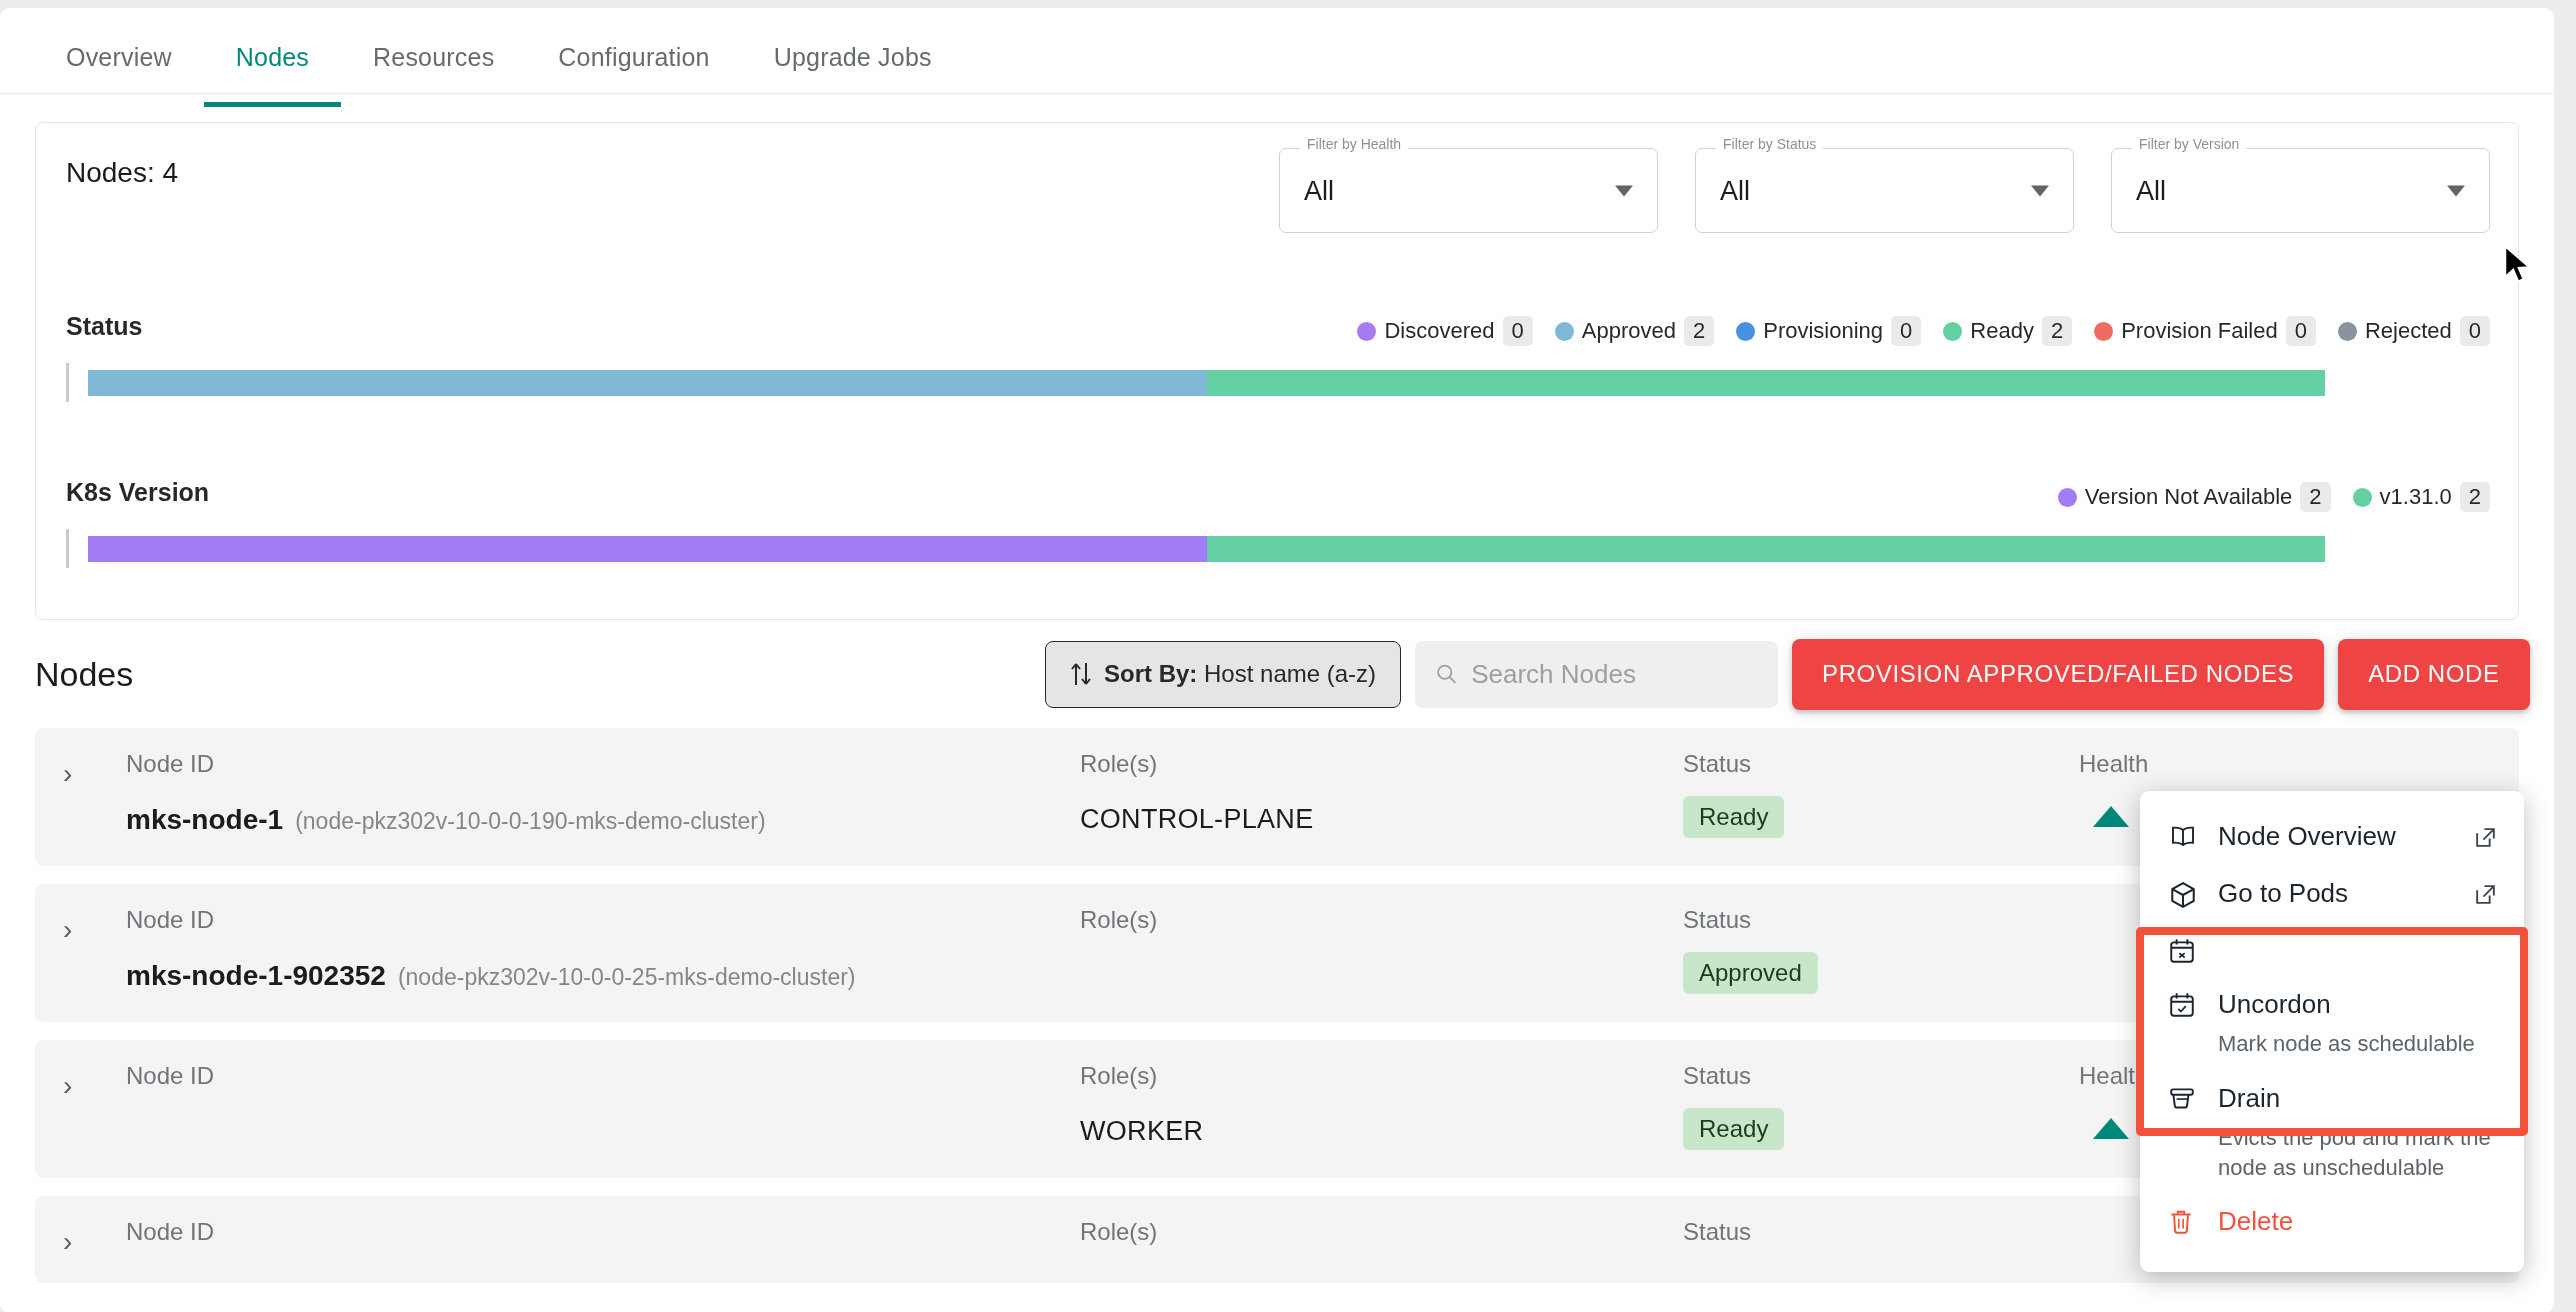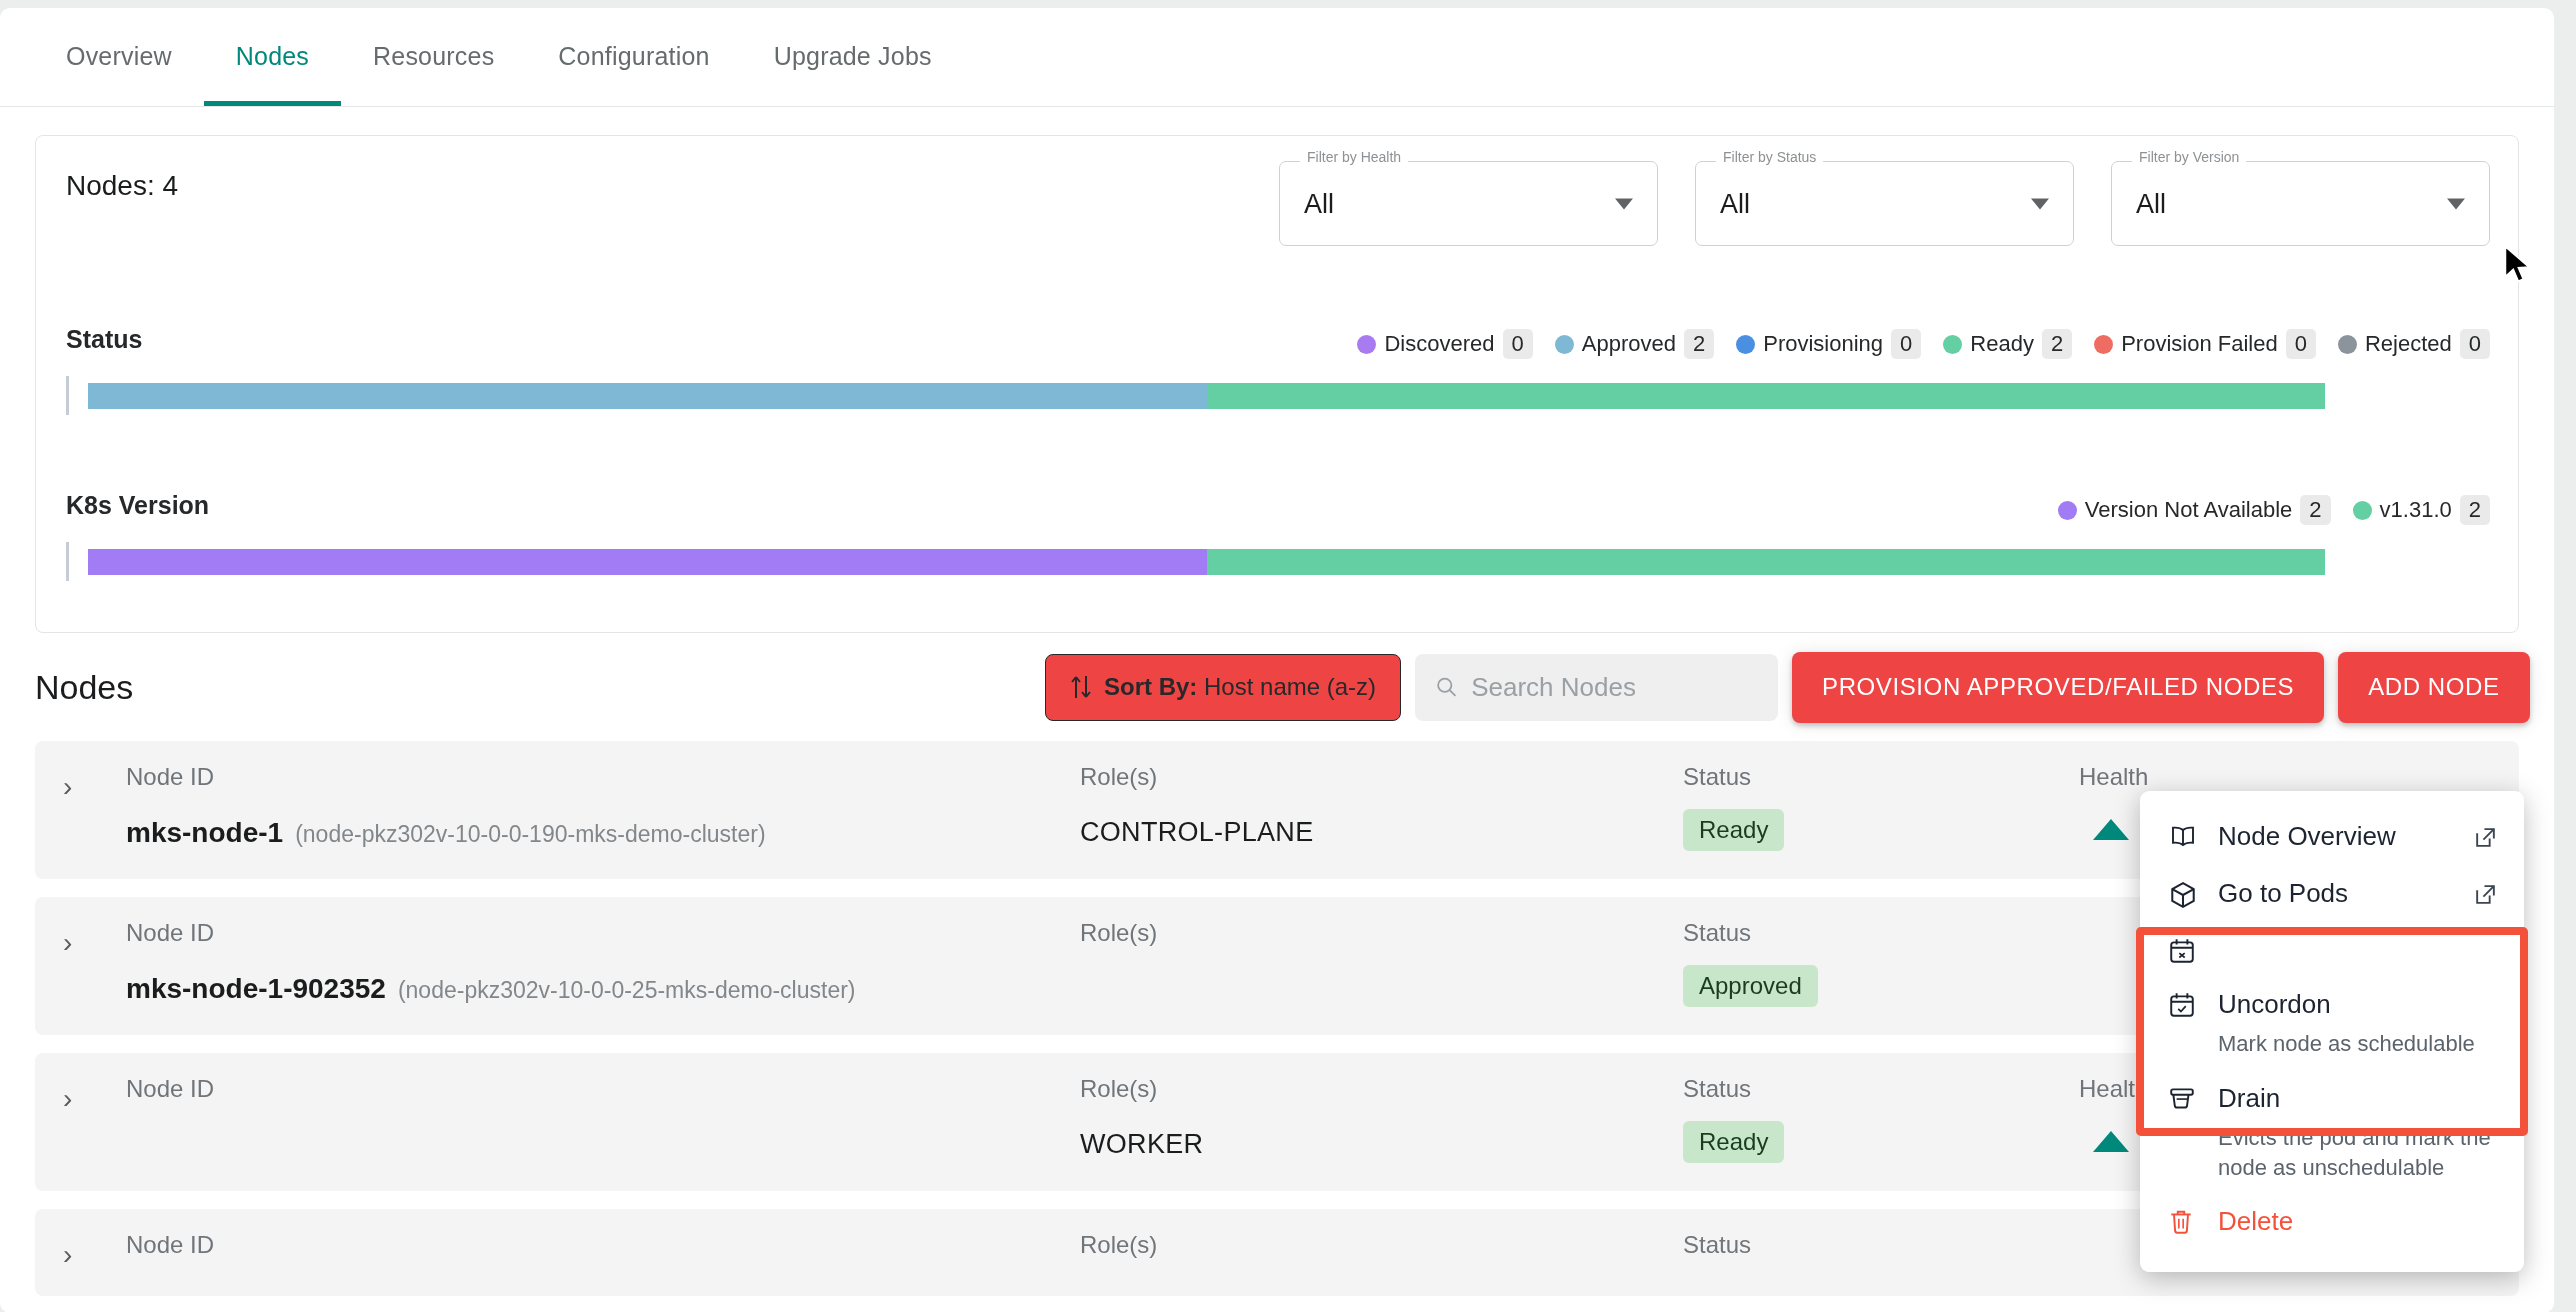--- a/index.html
+++ b/index.html
@@ -15,25 +15,25 @@
     left: 0; top: 8px;
     width: 2554px; height: 1305px;
     background: #ffffff;
     border-radius: 10px;
     overflow: hidden;
   }
 
   
   .tabbar {
     position: relative;
-    height: 99px;
+    height: 86px;
     border-bottom: 1px solid #e4e6e8;
     padding-left: 34px;
     display: flex;
-    align-items: flex-end;
+    align-items: flex-start;
   }
   .tab {
     position: relative;
     height: 99px;
     display: flex;
     align-items: center;
     padding: 0 32px;
     font-size: 25px;
     color: #666b6e;
     letter-spacing: 0.2px;
@@ -172,21 +172,21 @@
     position: absolute;
     left: 1010px;
     display: flex;
     align-items: center;
     gap: 14px;
   }
   .sort-btn {
     height: 67px;
     border: 1px solid #26282a;
     border-radius: 8px;
-    background: #ef4444;
+    background: #e5e5e5;
     display: flex;
     align-items: center;
     gap: 12px;
     padding: 0 24px;
     font-size: 24px;
     color: #26282a;
     cursor: pointer;
     white-space: nowrap;
   }
   .sort-btn b { font-weight: 700; }

